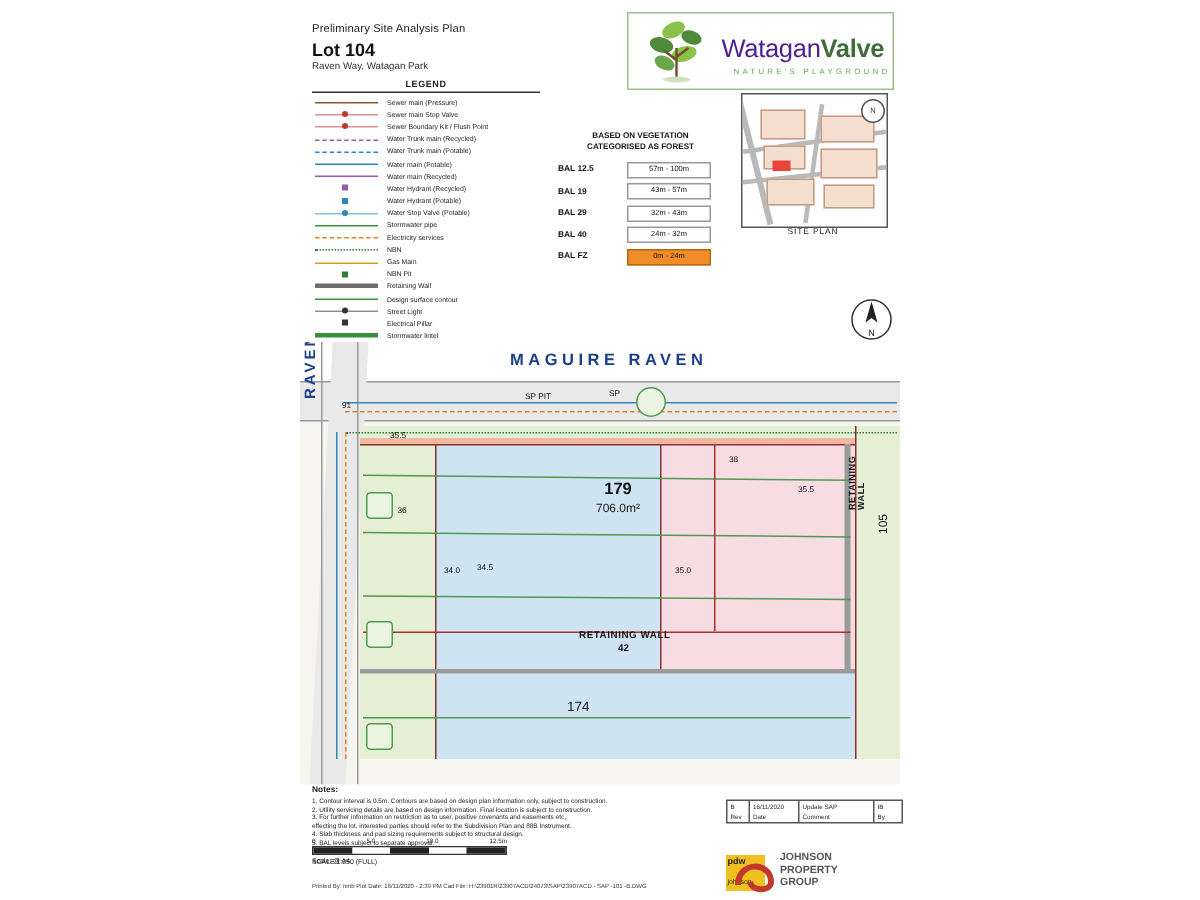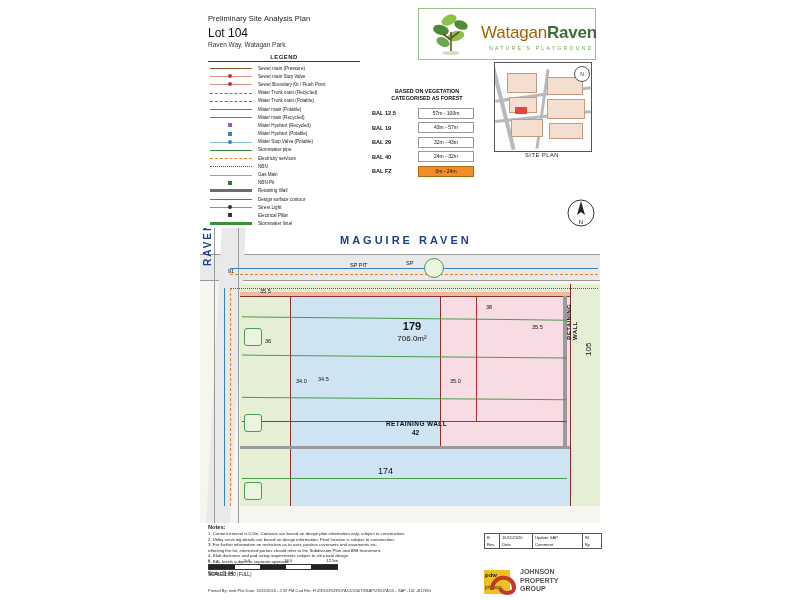--- a/index.html
+++ b/index.html
@@ -1,21 +1,21 @@
 <!DOCTYPE html>
 <html><head>
 <meta charset="utf-8">
 <style>
   html,body{margin:0;padding:0;background:#ffffff;}
   body{width:800px;height:600px;position:relative;font-family:"Liberation Sans",sans-serif;color:#222;overflow:hidden;}
   .page{position:absolute;left:0;top:0;width:800px;height:600px;background:#fff;}
 
   
   .hdr-title{position:absolute;left:208px;top:14px;font-size:7.5px;font-weight:normal;color:#222;letter-spacing:.1px;}
-  .hdr-lot{position:absolute;left:208px;top:26px;font-size:12px;font-weight:normal;color:#111;}
+  .hdr-lot{position:absolute;left:208px;top:26px;font-size:12px;font-weight:bold;color:#111;}
   .hdr-addr{position:absolute;left:208px;top:41px;font-size:6.5px;color:#333;}
 
   
   .legend-box{position:absolute;left:208px;top:54px;width:152px;}
   .legend-title{font-size:6px;font-weight:bold;text-align:center;border-bottom:1px solid #333;padding-bottom:1px;margin-bottom:2px;letter-spacing:.4px;}
   .leg-row{display:flex;align-items:center;height:8.2px;}
   .leg-sym{width:46px;height:8px;position:relative;flex:0 0 46px;}
   .leg-lbl{font-size:4.6px;color:#222;white-space:nowrap;padding-left:4px;}
   .ln{position:absolute;left:2px;right:2px;top:50%;height:0;border-top-width:1px;border-top-style:solid;}
   .sym-dot{position:absolute;left:20px;top:2px;width:4px;height:4px;border-radius:50%;}
@@ -73,21 +73,21 @@
   .rev{position:absolute;left:484px;top:533px;width:116px;border:.6px solid #555;font-size:4.2px;}
   .rev-r{display:flex;border-bottom:.6px solid #555;}
   .rev-r:last-child{border-bottom:0;}
   .rev-c{padding:1px 2px;border-right:.6px solid #555;}
   .rev-c:last-child{border-right:0;}
   .c1{width:10px;}.c2{width:28px;}.c3{flex:1;}.c4{width:14px;}
 
   
   .watagan{position:absolute;left:418px;top:8px;width:176px;height:50px;border:1px solid #9ec08a;background:#fff;}
   .wt-name{position:absolute;left:62px;top:14px;font-size:17px;color:#3f6d3a;font-weight:bold;letter-spacing:-.2px;}
-  .wt-name span{color:#a16207;font-weight:normal;}
+  .wt-name span{color:#4c1d95;font-weight:normal;}
   .wt-sub{position:absolute;left:70px;top:36px;font-size:5.2px;color:#6aa84f;letter-spacing:2.2px;}
   .jpg{position:absolute;left:484px;top:568px;width:116px;height:28px;}
   .jpg-txt{position:absolute;left:36px;top:0;font-size:7px;font-weight:bold;color:#555;line-height:8.5px;}
   .pdw{position:absolute;left:484px;top:570px;width:26px;height:24px;background:#f0c020;}
   .pdw-t{position:absolute;left:1px;top:2px;font-size:6px;font-weight:bold;color:#222;}
   .pdw-b{position:absolute;left:1px;top:15px;font-size:4.6px;color:#222;}
 </style>
 </head>
 <body>
 
@@ -100,21 +100,21 @@
   <div class="watagan">
     <svg width="58" height="46" viewBox="0 0 58 46" style="position:absolute;left:6px;top:3px;">
       <ellipse cx="24" cy="8" rx="8" ry="5" fill="#8bc34a" transform="rotate(-25 24 8)"></ellipse>
       <ellipse cx="36" cy="13" rx="7" ry="4.5" fill="#4e8a3a" transform="rotate(20 36 13)"></ellipse>
       <ellipse cx="16" cy="18" rx="8" ry="5" fill="#4e8a3a" transform="rotate(15 16 18)"></ellipse>
       <ellipse cx="31" cy="24" rx="8.5" ry="5" fill="#8bc34a" transform="rotate(-15 31 24)"></ellipse>
       <ellipse cx="18" cy="30" rx="7" ry="4.5" fill="#6aa84f" transform="rotate(25 18 30)"></ellipse>
       <path d="M26 40 L26 20 M26 28 L18 22 M26 26 L34 20" stroke="#6d4c2f" stroke-width="1.6" fill="none"></path>
       <ellipse cx="26" cy="41" rx="9" ry="2" fill="#cfe2bd"></ellipse>
     </svg>
-    <div class="wt-name"><span>Watagan</span><span style="color:#3f6d3a;font-weight:bold;">Raven</span></div>
+    <div class="wt-name"><span>Watagan</span><span style="color:#3f6d3a;font-weight:bold;">Valve</span></div>
     <div class="wt-sub">NATURE'S PLAYGROUND</div>
   </div>
 
   <div class="legend-box">
     <div class="legend-title">LEGEND</div>
     <div id="legend-rows">
         <div class="leg-row">
           <div class="leg-sym">
             <span class="ln" style="border-top-style:solid;border-top-color:#8a5a2b"></span>
           </div>

